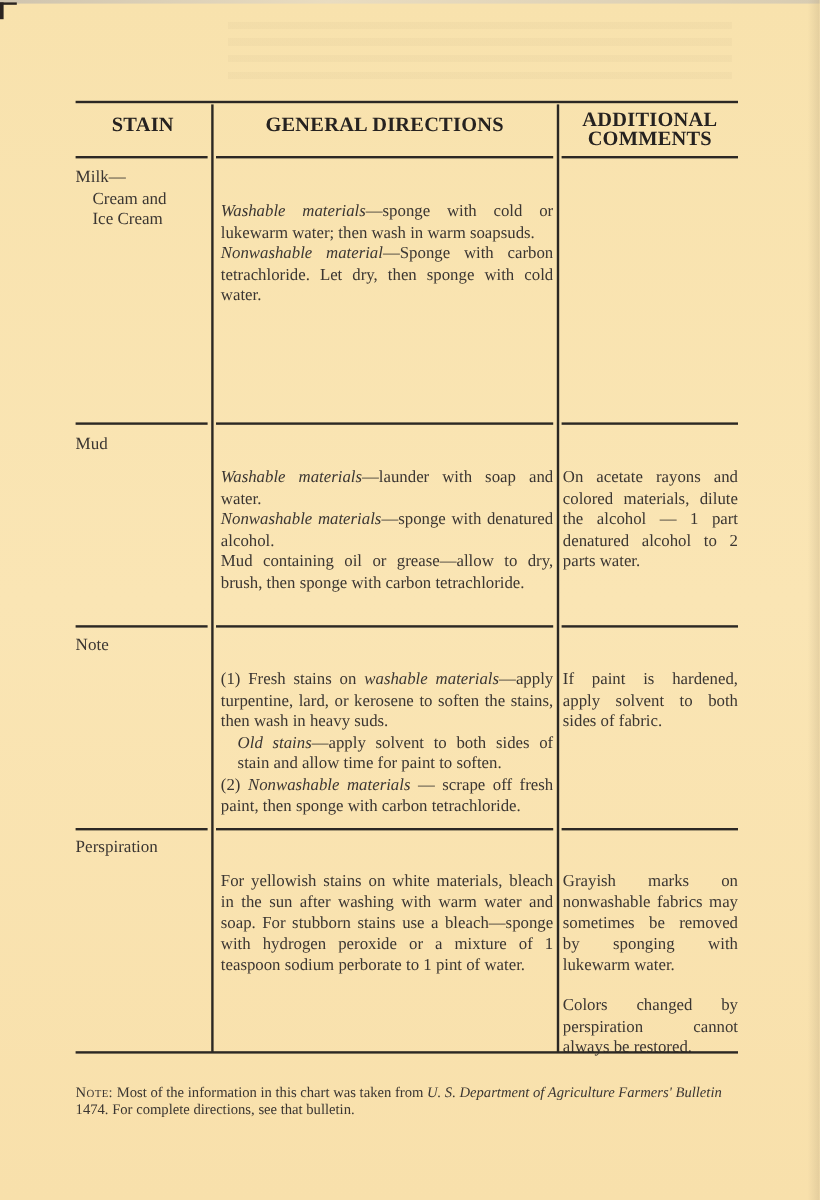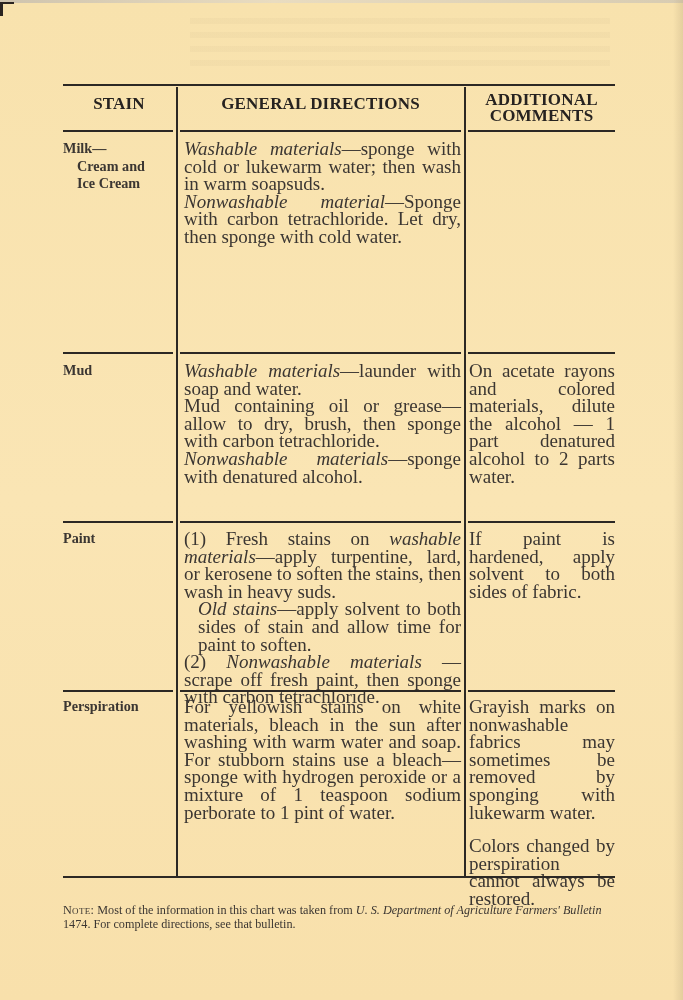--- a/index.html
+++ b/index.html
@@ -65,21 +65,21 @@
     .row {
       position: absolute;
       left: 0;
       width: 552px;
     }
     .cell {
       position: absolute;
       top: 0;
       box-sizing: border-box;
     }
-    .c1 { left: 0; width: 112px; font-weight: bold; }
+    .c1 { left: 0; width: 112px; }
     .c2 { left: 121px; width: 277px; }
     .c3 { left: 406px; width: 146px; }
     .rule {
       position: absolute;
       height: 2px;
       background: #2c2824;
     }
     .rule.r1 { left: 0; width: 110px; }
     .rule.r2 { left: 117px; width: 281px; }
     .rule.r3 { left: 405px; width: 147px; }
@@ -87,24 +87,25 @@
     .hdr {
       font-family: "Liberation Serif", "DejaVu Serif", serif;
       font-weight: bold;
       font-size: 17px;
       text-align: center;
       color: #262220;
       line-height: 16px;
       letter-spacing: 0.2px;
     }
     .txt {
-      font-size: 19px;
+      font-size: 14px;
       line-height: 17.6px;
       text-align: justify;
       color: #3b3632;
+      margin-top: 28px;
     }
     .txt p { margin: 0; }
     .stain {
       font-size: 14.2px;
       line-height: 17.6px;
       color: #3b3632;
     }
     .stain .indent { padding-left: 14px; display: block; }
     .indent-block { padding-left: 14px; }
     em { font-style: italic; }
@@ -181,34 +182,34 @@
       <div class="rule r2" style="top: 212px;"></div>
       <div class="rule r3" style="top: 212px;"></div>
     </div>
 
     <div class="row" style="top: 278px; height: 160px;">
       <div class="cell c1 stain">
         <span>Mud</span>
       </div>
       <div class="cell c2 txt">
         <p><em>Washable materials</em><span>—launder with soap and water.</span></p>
+        <p><em>Nonwashable materials</em><span>—sponge with denatured alcohol.</span></p>
         <p>Mud containing oil or grease—allow to dry, brush, then sponge with carbon tetrachloride.</p>
-        <p><em>Nonwashable materials</em><span>—sponge with denatured alcohol.</span></p>
       </div>
       <div class="cell c3 txt">
         <p>On acetate rayons and colored materials, dilute the alcohol — 1 part denatured alcohol to 2 parts water.</p>
       </div>
       <div class="rule r1" style="top: 159px;"></div>
       <div class="rule r2" style="top: 159px;"></div>
       <div class="rule r3" style="top: 159px;"></div>
     </div>
 
     <div class="row" style="top: 446px; height: 160px;">
       <div class="cell c1 stain">
-        <span>Paint</span>
+        <span>Note</span>
       </div>
       <div class="cell c2 txt">
         <p><span>(1) Fresh stains on </span><em>washable materials</em><span>—apply turpentine, lard, or kerosene to soften the stains, then wash in heavy suds.</span></p>
         <p class="indent-block"><em>Old stains</em><span>—apply solvent to both sides of stain and allow time for paint to soften.</span></p>
         <p><span>(2) </span><em>Nonwashable materials</em><span> — scrape off fresh paint, then sponge with carbon tetrachloride.</span></p>
       </div>
       <div class="cell c3 txt">
         <p>If paint is hardened, apply solvent to both sides of fabric.</p>
       </div>
       <div class="rule r1" style="top: 160px;"></div>

